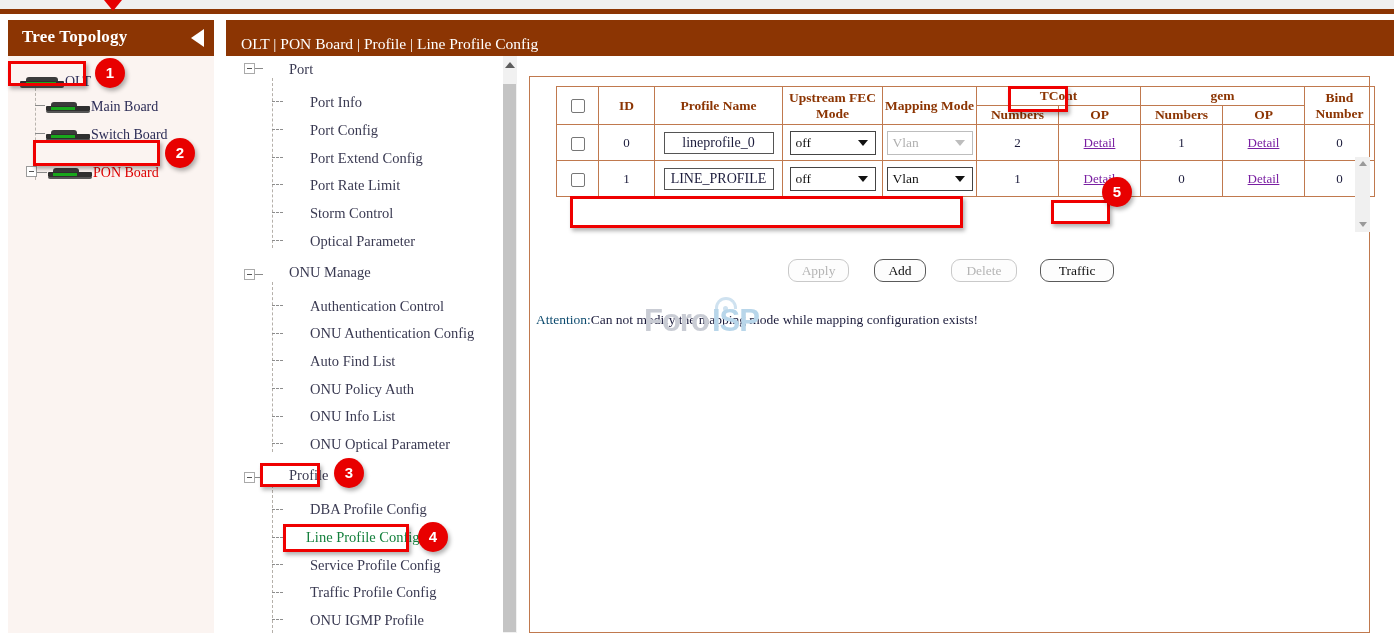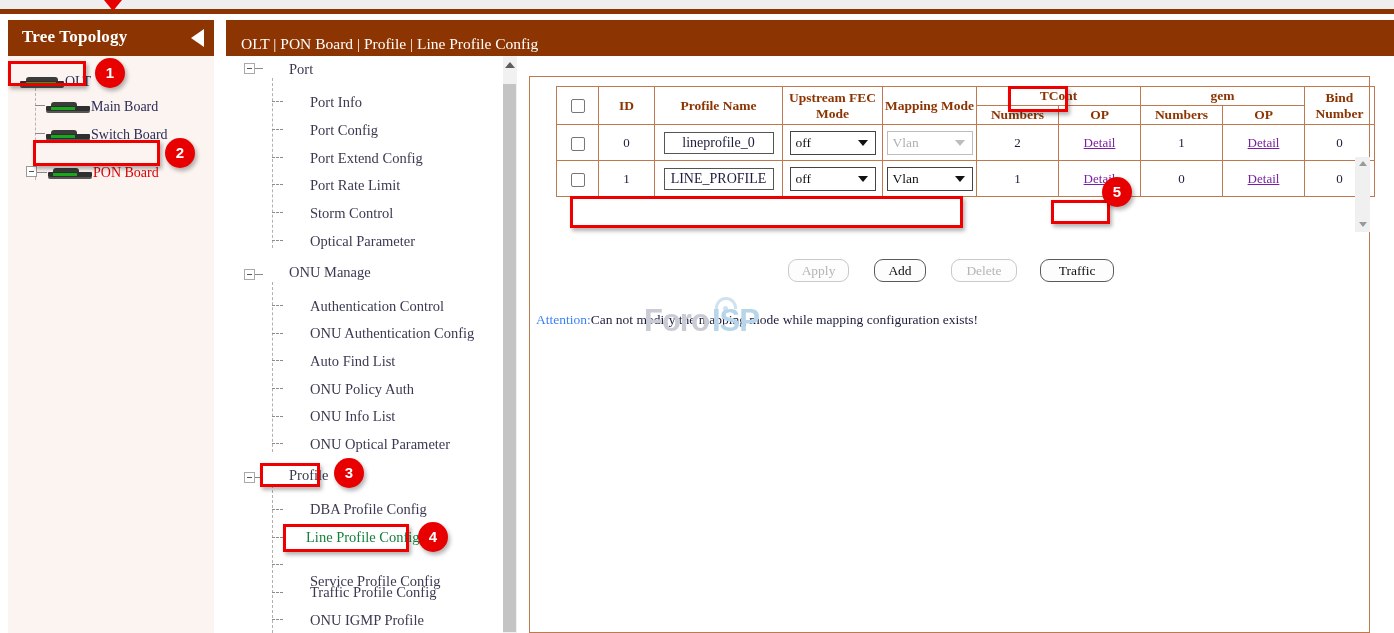--- a/index.html
+++ b/index.html
@@ -89,21 +89,21 @@
                border-left:4px solid transparent;border-right:4px solid transparent;border-bottom:5px solid #9a9a9a;}
   .tbl-sc-dn { position:absolute; left:1359px; top:222px; width:0;height:0;
                border-left:4px solid transparent;border-right:4px solid transparent;border-top:5px solid #9a9a9a;}
 
   
   .btn { position:absolute; height:23px; border:1px solid #5a5a5a; background:#fdfdfd; font-size:13.5px;
          font-family:"Liberation Serif", serif; color:#111; text-align:center; line-height:21px; border-radius:9px;}
   .btn.dis { border-color:#c9c9c9; color:#b5b5b5; }
 
   .attn { position:absolute; left:536px; top:312px; font-size:13.5px; font-family:"Liberation Serif", serif; color:#1c1c3c;}
-  .attn .w { color:#3b82f6; }
+  .attn .w { color:#0c4a6e; }
 
   
   .wm { position:absolute; left:644px; top:297px; width:120px; height:40px; pointer-events:none; }
   .wm .foro { position:absolute; left:0; top:6px; font-size:31px; font-weight:bold; color:#c9ccd4;
               font-family:"Liberation Sans", sans-serif; letter-spacing:-1px;}
   .wm .isp { position:absolute; left:68px; top:6px; font-size:31px; font-weight:bold; color:#b8d6ea;
              font-family:"Liberation Sans", sans-serif; letter-spacing:-1px;}
   .wm .arc { position:absolute; left:71px; top:0px; width:22px; height:12px;
              border:3px solid #cfe2f0; border-bottom:none; border-radius:12px 12px 0 0;}
   .wm .dot { position:absolute; left:79px; top:9px; width:5px; height:5px; border-radius:50%; background:#cfe2f0;}
@@ -207,21 +207,21 @@
     <div class="gbox" style="left:22px; top:416px;"></div>
     <div class="gdash" style="left:33px; top:421px;"></div>
     <div class="nv group" style="left:43px; top:411px;">Profile</div>
     <div class="vdash" style="left:50px; top:429px; height:148px;"></div>
 
     <div class="hdash" style="left:50px; top:453px;"></div>
     <div class="nv" style="left:64px; top:445px;">DBA Profile Config</div>
     <div class="hdash" style="left:50px; top:481px;"></div>
     <div class="nv" style="left:60px; top:473px; color:#15803d;">Line Profile Config</div>
     <div class="hdash" style="left:50px; top:508px;"></div>
-    <div class="nv" style="left:64px; top:517px;">Service Profile Config</div>
+    <div class="nv" style="left:64px; top:501px;">Service Profile Config</div>
     <div class="hdash" style="left:50px; top:536px;"></div>
     <div class="nv" style="left:64px; top:528px;">Traffic Profile Config</div>
     <div class="hdash" style="left:50px; top:563px;"></div>
     <div class="nv" style="left:64px; top:556px;">ONU IGMP Profile</div>
   </div>
 
   <div class="mid-scroll-track"></div>
   <div class="mid-scroll-thumb"></div>
   <div class="mid-scroll-up"></div>
 

